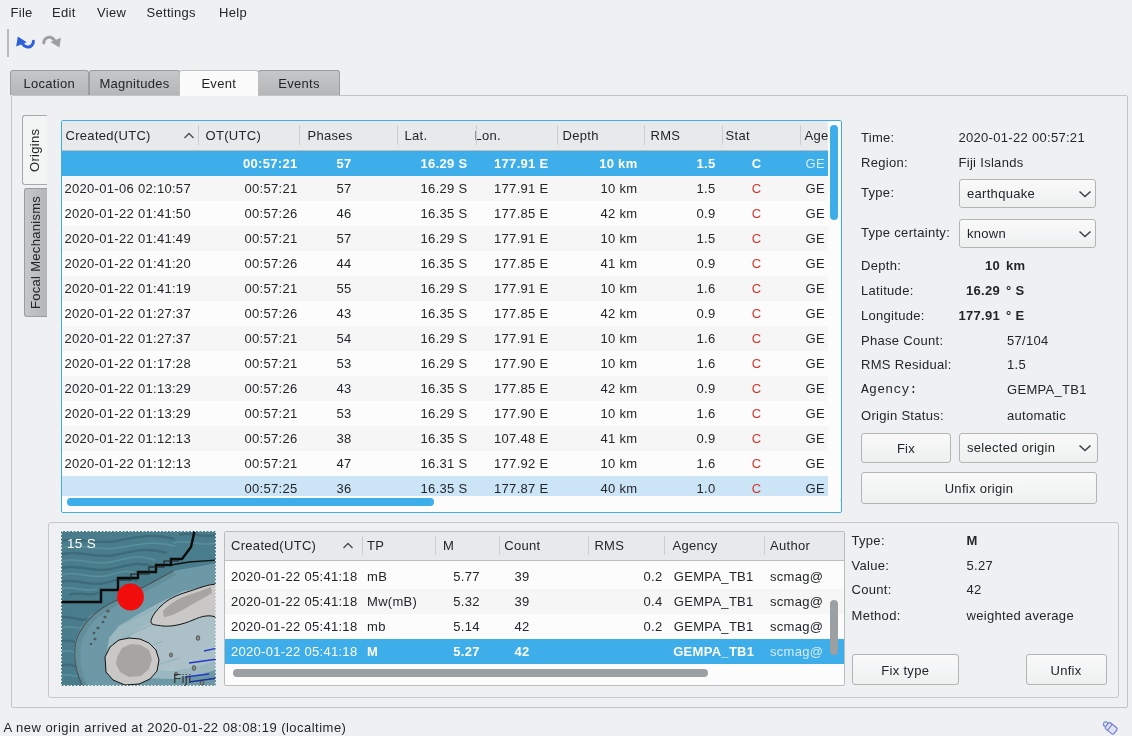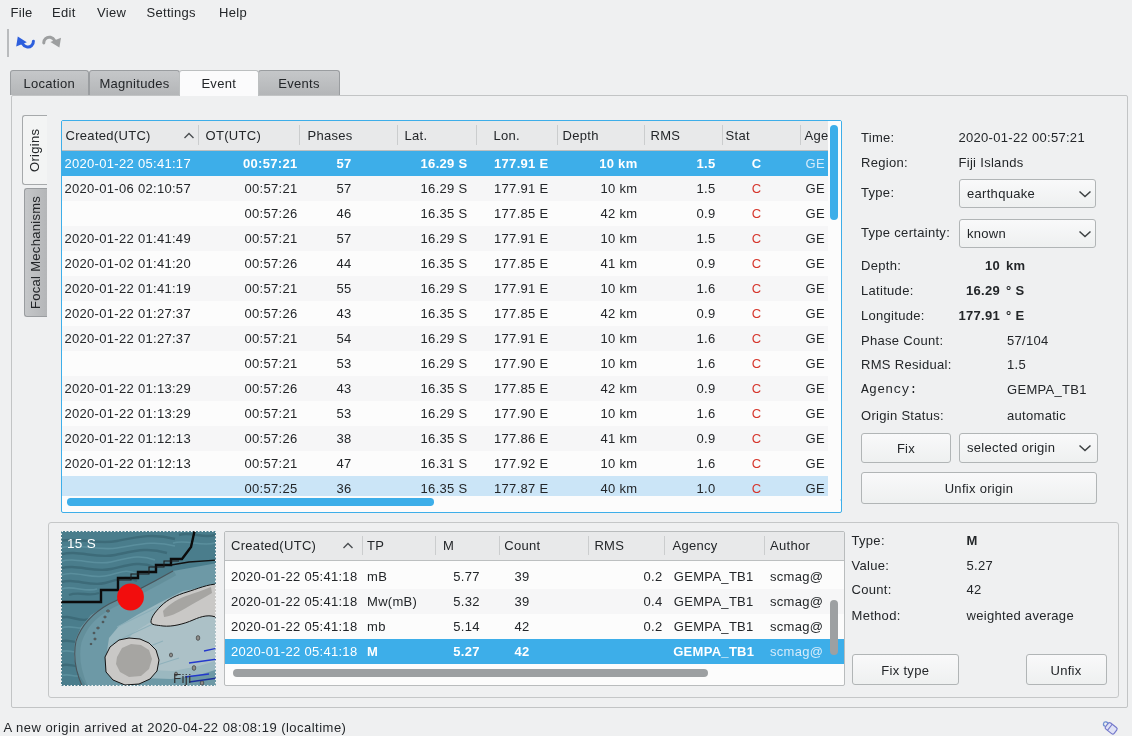--- a/index.html
+++ b/index.html
@@ -37,39 +37,38 @@
 <div class="a" style="left:21.5px;top:115px;width:25px;height:70px;background:#f3f4f4;border:1px solid #a6a9ab;border-right:none;border-radius:3px 0 0 3px;box-sizing:border-box;"></div>
 <div class="a" style="left:21.5px;top:115px;width:25px;height:70px;line-height:25px;writing-mode:vertical-rl;transform:rotate(180deg);text-align:center;">Origins</div>
 <div class="a" style="left:23.5px;top:188px;width:23px;height:129px;background:linear-gradient(to right,#c5c7c9,#b4b6b8);border:1px solid #9a9da0;border-right:none;border-radius:3px 0 0 3px;box-sizing:border-box;"></div>
 <div class="a" style="left:23.5px;top:188px;width:23px;height:129px;line-height:23px;writing-mode:vertical-rl;transform:rotate(180deg);text-align:center;">Focal Mechanisms</div>
 <div class="a" style="left:60.5px;top:119.5px;width:781px;height:393px;background:#fcfcfc;border:1.5px solid #3daee9;border-radius:2px;box-sizing:border-box;overflow:hidden;">
 <div class="a" style="left:0;top:0;width:778px;height:29.5px;background:#e8e9ea;border-bottom:1px solid #bcbfc0;line-height:29.5px;">
 <div class="a" style="left:4px;top:0;">Created(UTC)</div>
 <div class="a" style="left:144px;top:0;text-align:center;">OT(UTC)</div>
 <div class="a" style="left:246px;top:0;">Phases</div>
 <div class="a" style="left:343px;top:0;">Lat.</div>
-<div class="a" style="left:432px;top:0;text-align:center;">Lon.</div>
+<div class="a" style="left:413px;top:0;text-align:center;">Lon.</div>
 <div class="a" style="left:501px;top:0;">Depth</div>
 <div class="a" style="left:589px;top:0;">RMS</div>
 <div class="a" style="left:664px;top:0;">Stat</div>
 <div class="a" style="left:743px;top:0;">Age</div>
 <div class="hsep" style="left:136.3px;"></div>
 <div class="hsep" style="left:237.8px;"></div>
 <div class="hsep" style="left:335px;"></div>
 <div class="hsep" style="left:414px;"></div>
 <div class="hsep" style="left:495.3px;"></div>
 <div class="hsep" style="left:582.8px;"></div>
 <div class="hsep" style="left:660px;"></div>
 <div class="hsep" style="left:738px;"></div>
 <svg class="a" style="left:121px;top:11px;" width="12" height="8" viewBox="0 0 12 8">
         <polyline points="1.5,6 6,1.5 10.5,6" fill="none" stroke="#4a4e51" stroke-width="1.4"></polyline>
       </svg>
 </div>
 <div class="row" style="top:30.5px;background:#3daee9;color:#fff;">
-<div class="cell " style="left:3px;width:150px;">2020-01-22 05:41:17</div>
 <div class="cell r b" style="left:146px;width:90px;">00:57:21</div>
 <div class="cell r b" style="left:200px;width:90px;">57</div>
 <div class="cell r b" style="left:316px;width:90px;">16.29 S</div>
 <div class="cell r b" style="left:397px;width:90px;">177.91 E</div>
 <div class="cell r b" style="left:486px;width:90px;">10 km</div>
 <div class="cell r b" style="left:564px;width:90px;">1.5</div>
 <div class="cell c b" style="left:665px;width:60px;">C</div>
 <div class="cell " style="left:744px;width:20px;overflow:hidden;white-space:nowrap;color:#d5ebfa;">GEMPA_TB1</div>
 </div>
 <div class="row" style="top:55.5px;background:#f6f6f7;">
@@ -77,20 +76,21 @@
 <div class="cell r" style="left:146px;width:90px;">00:57:21</div>
 <div class="cell r" style="left:200px;width:90px;">57</div>
 <div class="cell r" style="left:316px;width:90px;">16.29 S</div>
 <div class="cell r" style="left:397px;width:90px;">177.91 E</div>
 <div class="cell r" style="left:486px;width:90px;">10 km</div>
 <div class="cell r" style="left:564px;width:90px;">1.5</div>
 <div class="cell c red" style="left:665px;width:60px;">C</div>
 <div class="cell " style="left:744px;width:20px;overflow:hidden;white-space:nowrap;">GEMPA_TB1</div>
 </div>
 <div class="row" style="top:80.5px;">
+<div class="cell " style="left:3px;width:150px;">2020-01-22 01:41:50</div>
 <div class="cell r" style="left:146px;width:90px;">00:57:26</div>
 <div class="cell r" style="left:200px;width:90px;">46</div>
 <div class="cell r" style="left:316px;width:90px;">16.35 S</div>
 <div class="cell r" style="left:397px;width:90px;">177.85 E</div>
 <div class="cell r" style="left:486px;width:90px;">42 km</div>
 <div class="cell r" style="left:564px;width:90px;">0.9</div>
 <div class="cell c red" style="left:665px;width:60px;">C</div>
 <div class="cell " style="left:744px;width:20px;overflow:hidden;white-space:nowrap;">GEMPA_TB1</div>
 </div>
 <div class="row" style="top:105.5px;background:#f6f6f7;">
@@ -98,21 +98,21 @@
 <div class="cell r" style="left:146px;width:90px;">00:57:21</div>
 <div class="cell r" style="left:200px;width:90px;">57</div>
 <div class="cell r" style="left:316px;width:90px;">16.29 S</div>
 <div class="cell r" style="left:397px;width:90px;">177.91 E</div>
 <div class="cell r" style="left:486px;width:90px;">10 km</div>
 <div class="cell r" style="left:564px;width:90px;">1.5</div>
 <div class="cell c red" style="left:665px;width:60px;">C</div>
 <div class="cell " style="left:744px;width:20px;overflow:hidden;white-space:nowrap;">GEMPA_TB1</div>
 </div>
 <div class="row" style="top:130.5px;">
-<div class="cell " style="left:3px;width:150px;">2020-01-02 01:41:20</div>
+<div class="cell " style="left:3px;width:150px;">2020-01-22 01:41:20</div>
 <div class="cell r" style="left:146px;width:90px;">00:57:26</div>
 <div class="cell r" style="left:200px;width:90px;">44</div>
 <div class="cell r" style="left:316px;width:90px;">16.35 S</div>
 <div class="cell r" style="left:397px;width:90px;">177.85 E</div>
 <div class="cell r" style="left:486px;width:90px;">41 km</div>
 <div class="cell r" style="left:564px;width:90px;">0.9</div>
 <div class="cell c red" style="left:665px;width:60px;">C</div>
 <div class="cell " style="left:744px;width:20px;overflow:hidden;white-space:nowrap;">GEMPA_TB1</div>
 </div>
 <div class="row" style="top:155.5px;background:#f6f6f7;">
@@ -142,20 +142,21 @@
 <div class="cell r" style="left:146px;width:90px;">00:57:21</div>
 <div class="cell r" style="left:200px;width:90px;">54</div>
 <div class="cell r" style="left:316px;width:90px;">16.29 S</div>
 <div class="cell r" style="left:397px;width:90px;">177.91 E</div>
 <div class="cell r" style="left:486px;width:90px;">10 km</div>
 <div class="cell r" style="left:564px;width:90px;">1.6</div>
 <div class="cell c red" style="left:665px;width:60px;">C</div>
 <div class="cell " style="left:744px;width:20px;overflow:hidden;white-space:nowrap;">GEMPA_TB1</div>
 </div>
 <div class="row" style="top:230.5px;">
+<div class="cell " style="left:3px;width:150px;">2020-01-22 01:17:28</div>
 <div class="cell r" style="left:146px;width:90px;">00:57:21</div>
 <div class="cell r" style="left:200px;width:90px;">53</div>
 <div class="cell r" style="left:316px;width:90px;">16.29 S</div>
 <div class="cell r" style="left:397px;width:90px;">177.90 E</div>
 <div class="cell r" style="left:486px;width:90px;">10 km</div>
 <div class="cell r" style="left:564px;width:90px;">1.6</div>
 <div class="cell c red" style="left:665px;width:60px;">C</div>
 <div class="cell " style="left:744px;width:20px;overflow:hidden;white-space:nowrap;">GEMPA_TB1</div>
 </div>
 <div class="row" style="top:255.5px;background:#f6f6f7;">
@@ -178,21 +179,21 @@
 <div class="cell r" style="left:486px;width:90px;">10 km</div>
 <div class="cell r" style="left:564px;width:90px;">1.6</div>
 <div class="cell c red" style="left:665px;width:60px;">C</div>
 <div class="cell " style="left:744px;width:20px;overflow:hidden;white-space:nowrap;">GEMPA_TB1</div>
 </div>
 <div class="row" style="top:305.5px;background:#f6f6f7;">
 <div class="cell " style="left:3px;width:150px;">2020-01-22 01:12:13</div>
 <div class="cell r" style="left:146px;width:90px;">00:57:26</div>
 <div class="cell r" style="left:200px;width:90px;">38</div>
 <div class="cell r" style="left:316px;width:90px;">16.35 S</div>
-<div class="cell r" style="left:397px;width:90px;">177.86 E</div>
+<div class="cell r" style="left:397px;width:90px;">107.48 E</div>
 <div class="cell r" style="left:486px;width:90px;">41 km</div>
 <div class="cell r" style="left:564px;width:90px;">0.9</div>
 <div class="cell c red" style="left:665px;width:60px;">C</div>
 <div class="cell " style="left:744px;width:20px;overflow:hidden;white-space:nowrap;">GEMPA_TB1</div>
 </div>
 <div class="row" style="top:330.5px;">
 <div class="cell " style="left:3px;width:150px;">2020-01-22 01:12:13</div>
 <div class="cell r" style="left:146px;width:90px;">00:57:21</div>
 <div class="cell r" style="left:200px;width:90px;">47</div>
 <div class="cell r" style="left:316px;width:90px;">16.31 S</div>
@@ -389,20 +390,20 @@
 <div class="a" style="left:851.5px;top:527.5px;height:25px;line-height:25px;">Type:</div>
 <div class="a" style="left:851.5px;top:552.5px;height:25px;line-height:25px;">Value:</div>
 <div class="a" style="left:851.5px;top:577.0px;height:25px;line-height:25px;">Count:</div>
 <div class="a" style="left:851.5px;top:602.5px;height:25px;line-height:25px;">Method:</div>
 <div class="a b" style="left:966.5px;top:527.5px;height:25px;line-height:25px;">M</div>
 <div class="a" style="left:966.5px;top:552.5px;height:25px;line-height:25px;">5.27</div>
 <div class="a" style="left:966.5px;top:577.0px;height:25px;line-height:25px;">42</div>
 <div class="a" style="left:966.5px;top:602.5px;height:25px;line-height:25px;">weighted average</div>
 <div class="btn a" style="left:851.5px;top:654px;width:107.5px;height:31px;line-height:31px;">Fix type</div>
 <div class="btn a" style="left:1025.5px;top:654px;width:81px;height:31px;line-height:31px;">Unfix</div>
-<div class="a" style="left:3.5px;top:720px;height:16px;line-height:16px;letter-spacing:0.48px;">A new origin arrived at 2020-04-22 08:08:19 (localtime)</div>
+<div class="a" style="left:3.5px;top:720px;height:16px;line-height:16px;letter-spacing:0.48px;">A new origin arrived at 2020-01-22 08:08:19 (localtime)</div>
 <svg class="a" style="left:1101px;top:720px;" width="20" height="17" viewBox="0 0 22 18">
 <g transform="rotate(38 11 9)">
 <rect x="5" y="4.5" width="12" height="8.5" rx="2" fill="#dfe2f6" stroke="#7478cb" stroke-width="1.3"></rect>
 <line x1="9.2" y1="4.5" x2="9.2" y2="13" stroke="#7478cb" stroke-width="1.2"></line>
 </g>
 <path d="M4.5,6.5 A2.4,2.4 0 1 1 7.5,4.2" fill="none" stroke="#6f8fd2" stroke-width="1.4"></path>
 </svg>
 
 </body></html>

